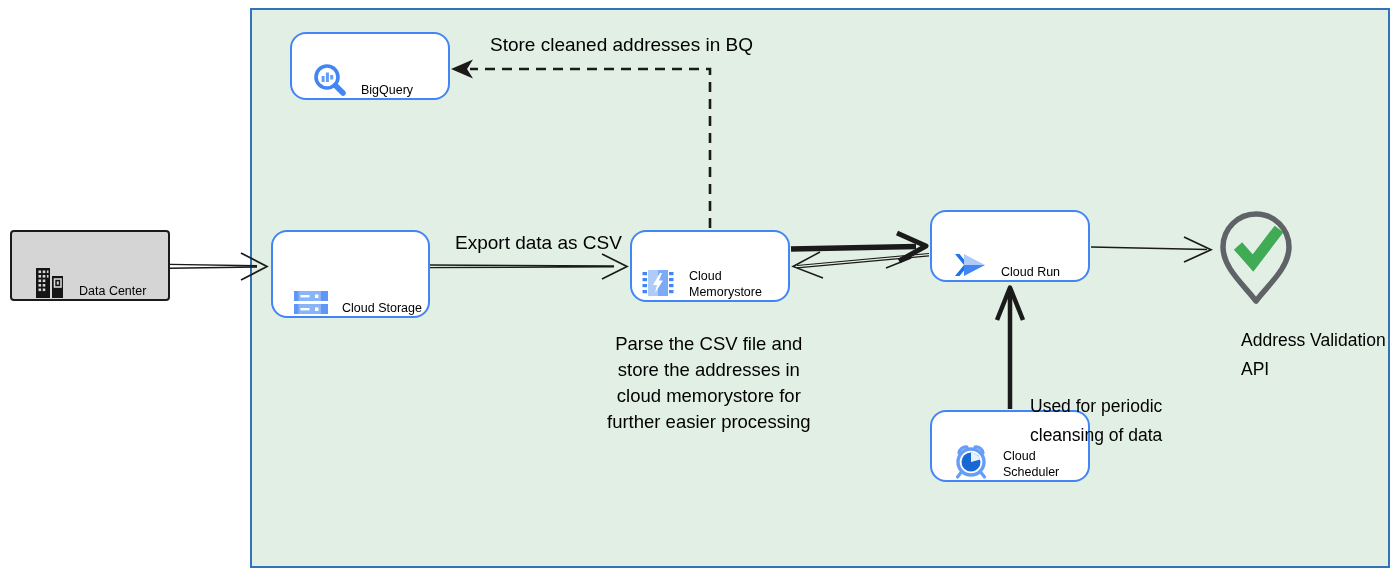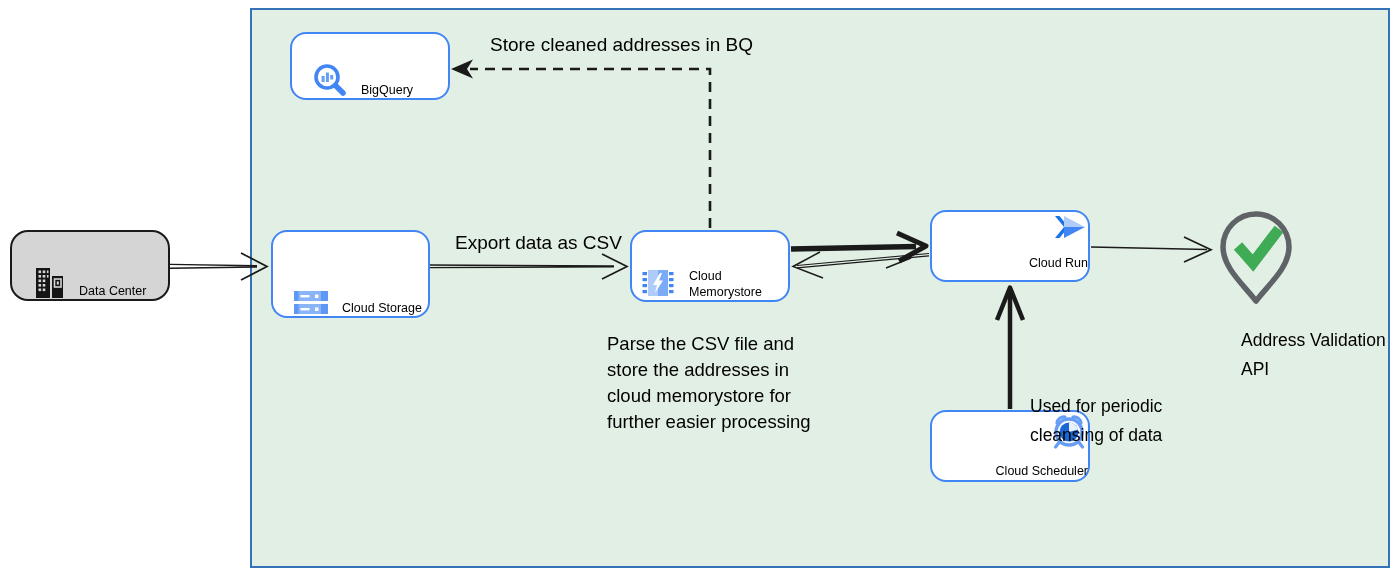--- a/index.html
+++ b/index.html
@@ -3,21 +3,21 @@
 <meta charset="utf-8">
 <style>
   html,body{margin:0;padding:0;background:#ffffff;font-family:"Liberation Sans",sans-serif;}
   #stage{position:relative;width:1400px;height:580px;background:#ffffff;overflow:hidden;}
   .boundary{position:absolute;left:250px;top:8px;width:1140px;height:560px;
             background:#e2efe4;border:2px solid #3573b9;box-sizing:border-box;}
   .overlay{position:absolute;left:0;top:0;pointer-events:none;}
   .node{position:absolute;background:#ffffff;border:2px solid #4285f4;border-radius:16px;
         box-sizing:border-box;display:flex;align-items:flex-end;padding-left:20px;gap:13px;}
   .node-label{font-size:12.5px;color:#000;line-height:1.3;}
-  .node.dc{background:#d5d5d5;border:2px solid #1a1a1a;border-radius:18px;}
+  .node.dc{background:#d5d5d5;border:2px solid #1a1a1a;border-radius:4px;}
   .note{position:absolute;color:#000000;white-space:pre-line;}
   .note.big{font-size:19px;line-height:24px;}
   .note.body{font-size:18.5px;line-height:26px;}
   .note.small{font-size:17.5px;line-height:29px;}
   .icon{flex:0 0 auto;display:block;}
 </style>
 </head>
 <body>
 
 <div id="stage">
@@ -136,48 +136,48 @@
         <rect x="29" y="6" width="4.5" height="3.2"></rect>
           <rect x="29" y="12" width="4.5" height="3.2"></rect>
         <rect x="29" y="18" width="4.5" height="3.2"></rect>
           <rect x="29" y="24" width="4.5" height="3.2"></rect>
       </g>
       <polygon points="20,7 13,19 17,19 15,27 23,14.5 19,14.5 22,7" fill="#ffffff"></polygon>
     </svg>
     <span class="node-label" style="max-width:80px;">Cloud Memorystore</span>
   </div>
 
-  <div class="node" style="left:930px;top:210px;width:160px;height:72px;flex-direction:column;">
+  <div class="node" style="left:930px;top:210px;width:160px;height:72px;">
     <svg class="icon" width="36" height="30" viewBox="0 0 36 30">
       <path d="M3,4 L12,15 L3,26 L7.5,26 L16.5,15 L7.5,4 Z" fill="#1a73e8"></path>
       <path d="M12,4 L33,15 L12,15 Z" fill="#aecbfa"></path>
       <path d="M12,15 L33,15 L12,26 Z" fill="#4285f4"></path>
     </svg>
     <span class="node-label">Cloud Run</span>
   </div>
 
-  <div class="node" style="left:930px;top:410px;width:160px;height:72px;flex-direction:column;">
+  <div class="node" style="left:930px;top:410px;width:160px;height:72px;">
     <svg class="icon" width="38" height="38" viewBox="0 0 38 38">
       <path d="M7,11 A7,7 0 0 1 15,5" stroke="#669df6" stroke-width="3.2" fill="none" stroke-linecap="round"></path>
       <path d="M31,11 A7,7 0 0 0 23,5" stroke="#669df6" stroke-width="3.2" fill="none" stroke-linecap="round"></path>
       <circle cx="19" cy="20" r="13" fill="#ffffff" stroke="#669df6" stroke-width="3.4"></circle>
       <circle cx="19" cy="20" r="9.5" fill="#1967d2"></circle>
       <path d="M19,20 L19,10.5 A9.5,9.5 0 0 1 28.2,17.5 Z" fill="#e8f0fe"></path>
       <line x1="9" y1="30.5" x2="5.5" y2="35" stroke="#669df6" stroke-width="3.2" stroke-linecap="round"></line>
       <line x1="29" y1="30.5" x2="32.5" y2="35" stroke="#669df6" stroke-width="3.2" stroke-linecap="round"></line>
     </svg>
     <span class="node-label">Cloud Scheduler</span>
   </div>
 
   <div class="note big" style="left:490px;top:33px;">Store cleaned addresses in BQ</div>
 
   <div class="note big" style="left:455px;top:231px;">Export data as CSV</div>
 
 
-  <div class="note body" style="left:607px;top:331px;">Parse the CSV file and
+  <div class="note body" style="left:607px;top:331px;text-align:center;">Parse the CSV file and
 store the addresses in
 cloud  memorystore for
 further easier processing</div>
 
   <div class="note small" style="left:1030px;top:346px;margin-top:46px;">Used for periodic
 cleansing of data</div>
 
   <div class="note small" style="left:1241px;top:326px;">Address Validation
 API</div>
 

